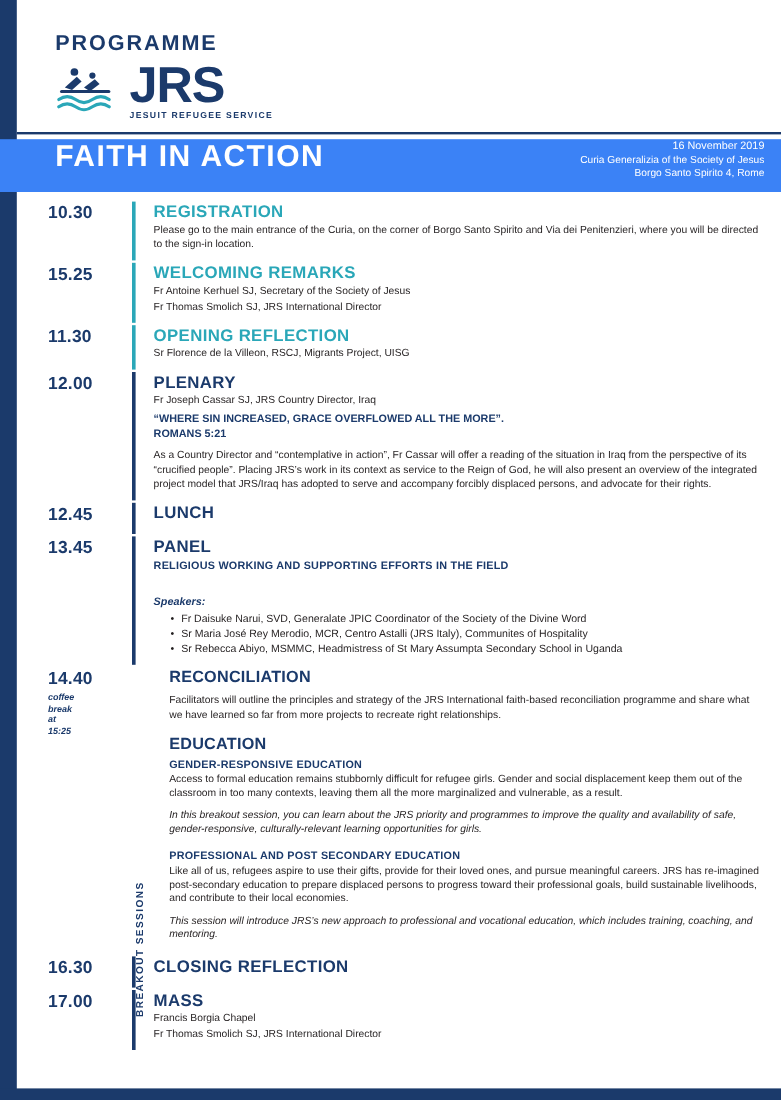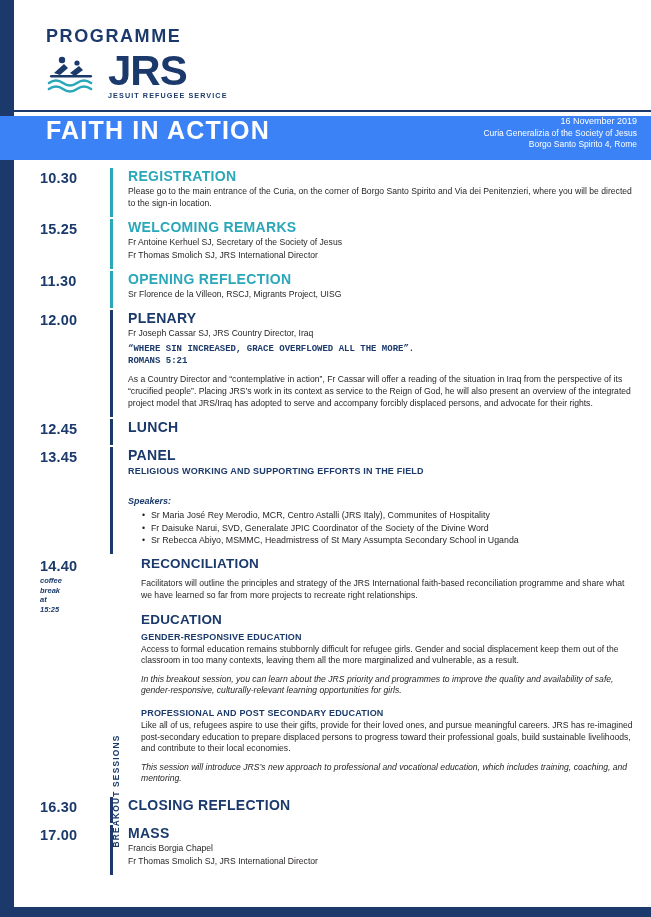--- a/index.html
+++ b/index.html
@@ -172,21 +172,20 @@
     margin: 2px 0 0 0;
   }
   .body-text.italic { font-style: italic; }
   .body-text.tight { line-height: 10.8px; }
   .quote {
     font-size: 9px;
     font-weight: bold;
     color: #1b3a6b;
     margin-top: 5px;
     line-height: 12px;
-    font-family: Liberation Mono, monospace;
   }
   .subhead {
     font-size: 9px;
     font-weight: bold;
     color: #1b3a6b;
     margin-top: 3px;
     letter-spacing: 0.2px;
   }
   .speakers-label {
     font-size: 9px;
@@ -374,22 +373,22 @@
         <div class="time">13.45</div>
       </div>
       <div class="bar-col">
           <div class="vbar navy"></div>
         </div>
       <div class="content-col">
         <h2 class="sect navy">PANEL</h2>
         <div class="subhead">RELIGIOUS WORKING AND SUPPORTING EFFORTS IN THE FIELD</div>
         <div class="speakers-label">Speakers:</div>
         <ul class="speakers">
+          <li>Fr Daisuke Narui, SVD, Generalate JPIC Coordinator of the Society of the Divine Word</li>
           <li>Sr Maria José Rey Merodio, MCR, Centro Astalli (JRS Italy),  Communites of Hospitality</li>
-          <li>Fr Daisuke Narui, SVD, Generalate JPIC Coordinator of the Society of the Divine Word</li>
           <li>Sr Rebecca Abiyo, MSMMC, Headmistress of St Mary Assumpta Secondary School in Uganda</li>
         </ul>
       </div>
     </div>
 
     <div class="row">
       <div class="time-col">
         <div class="time">14.40</div>
         <div class="time-note">
           <div>coffee</div>

